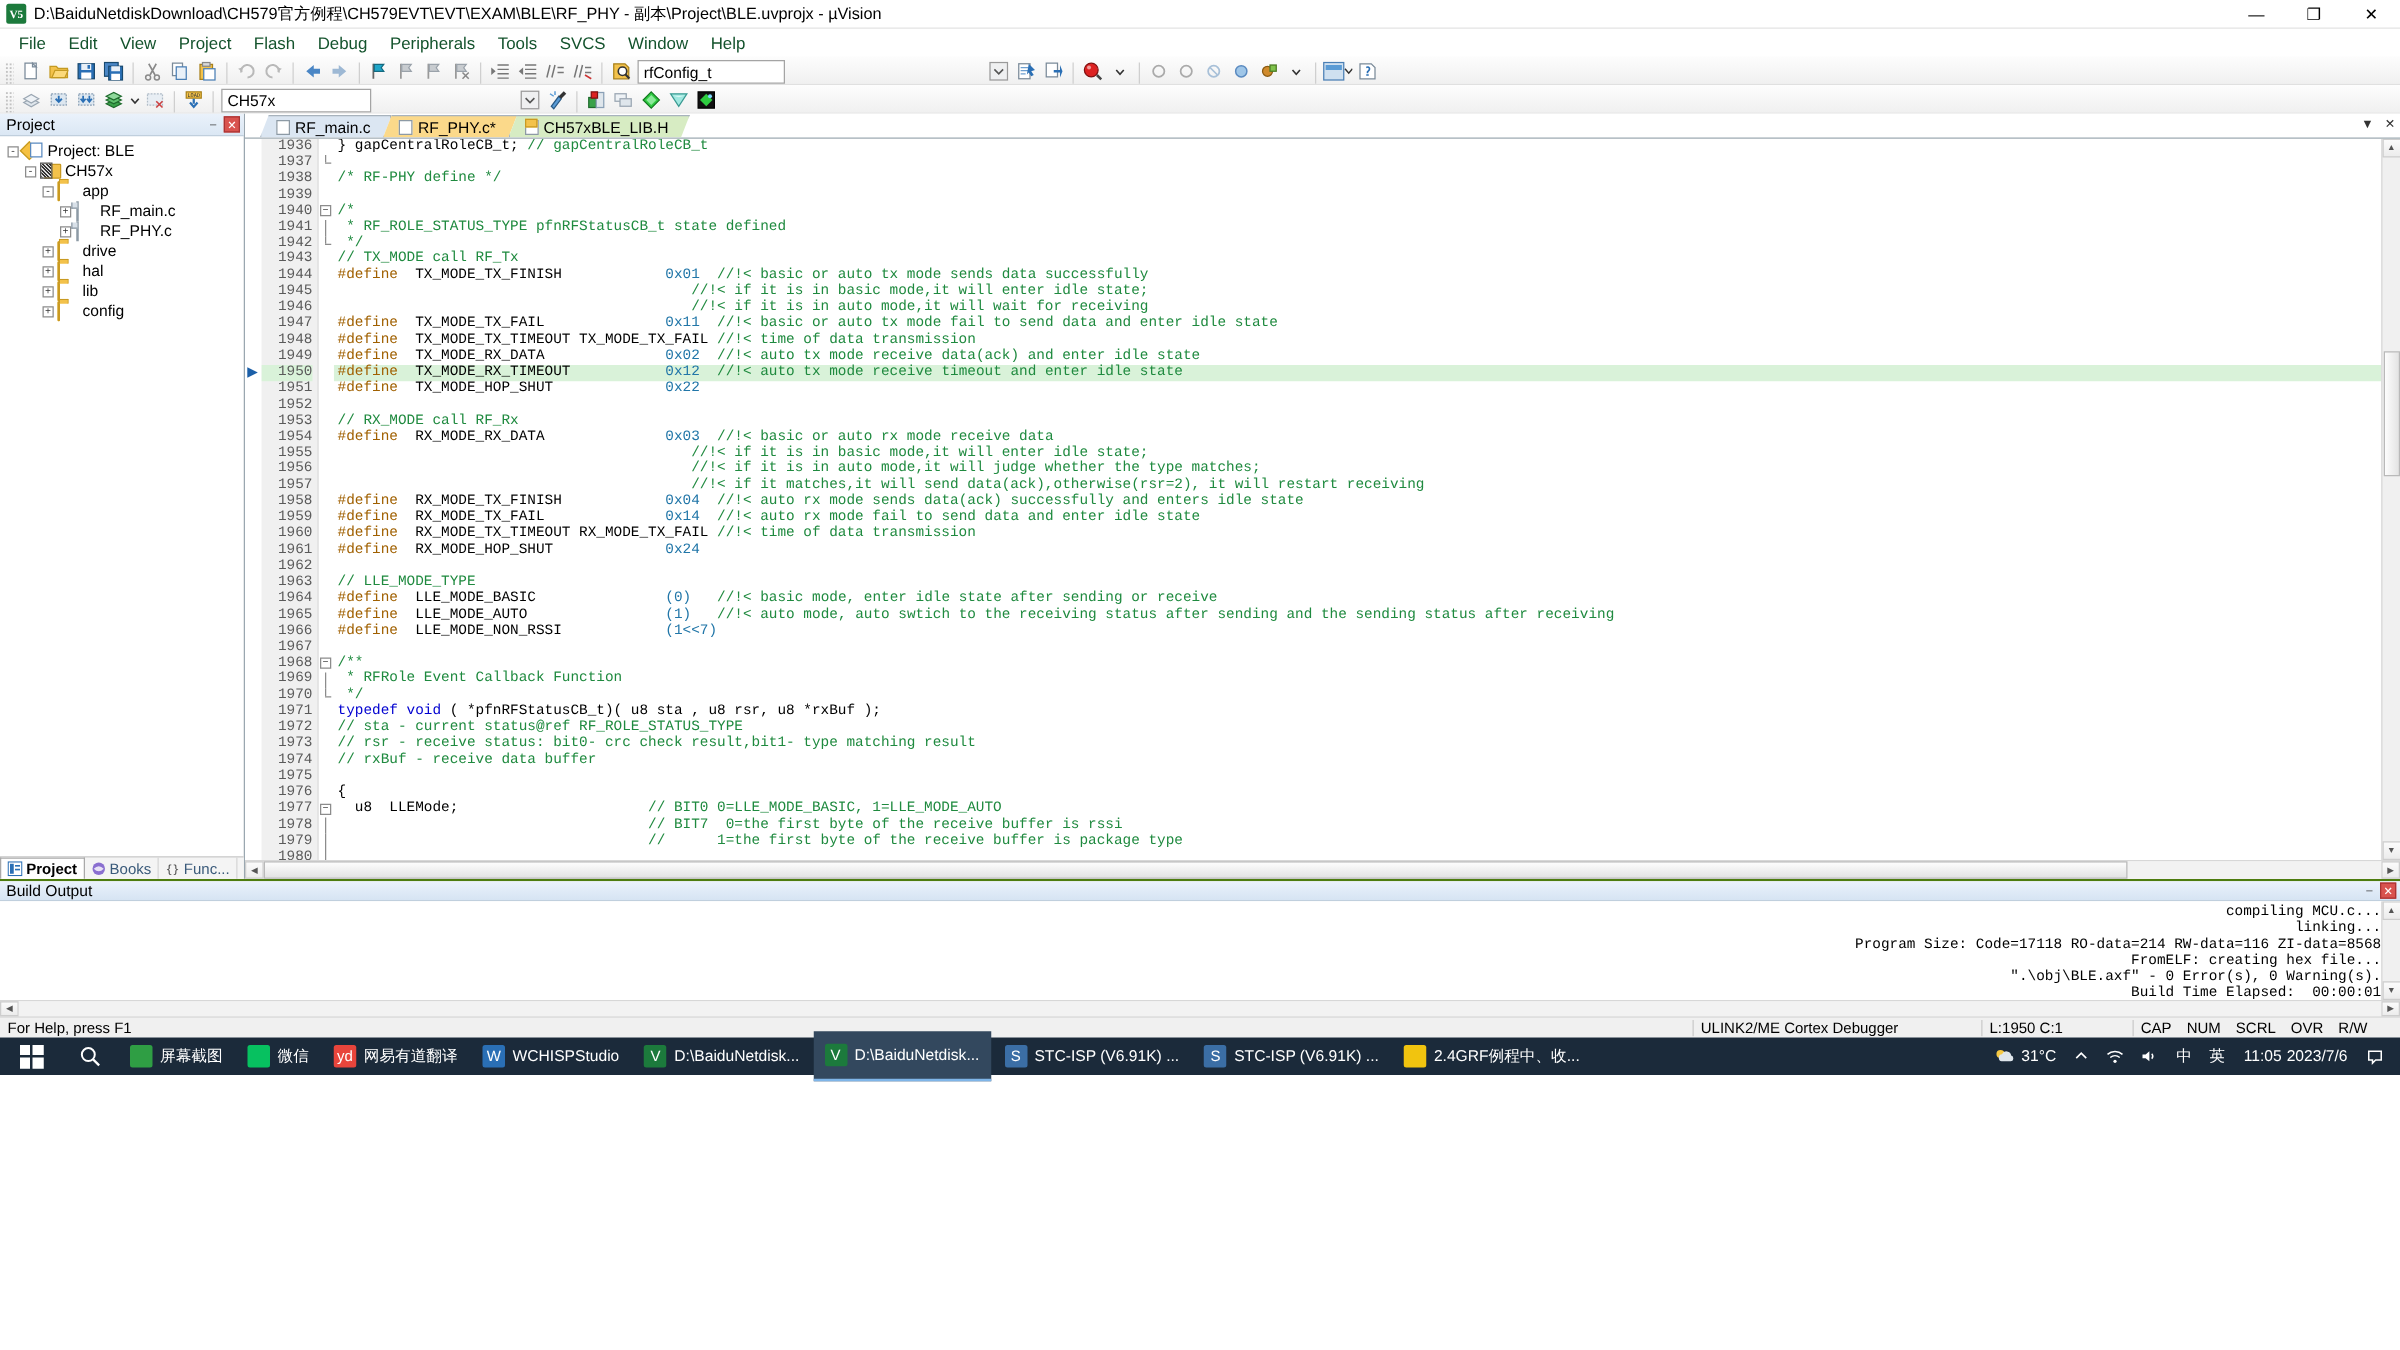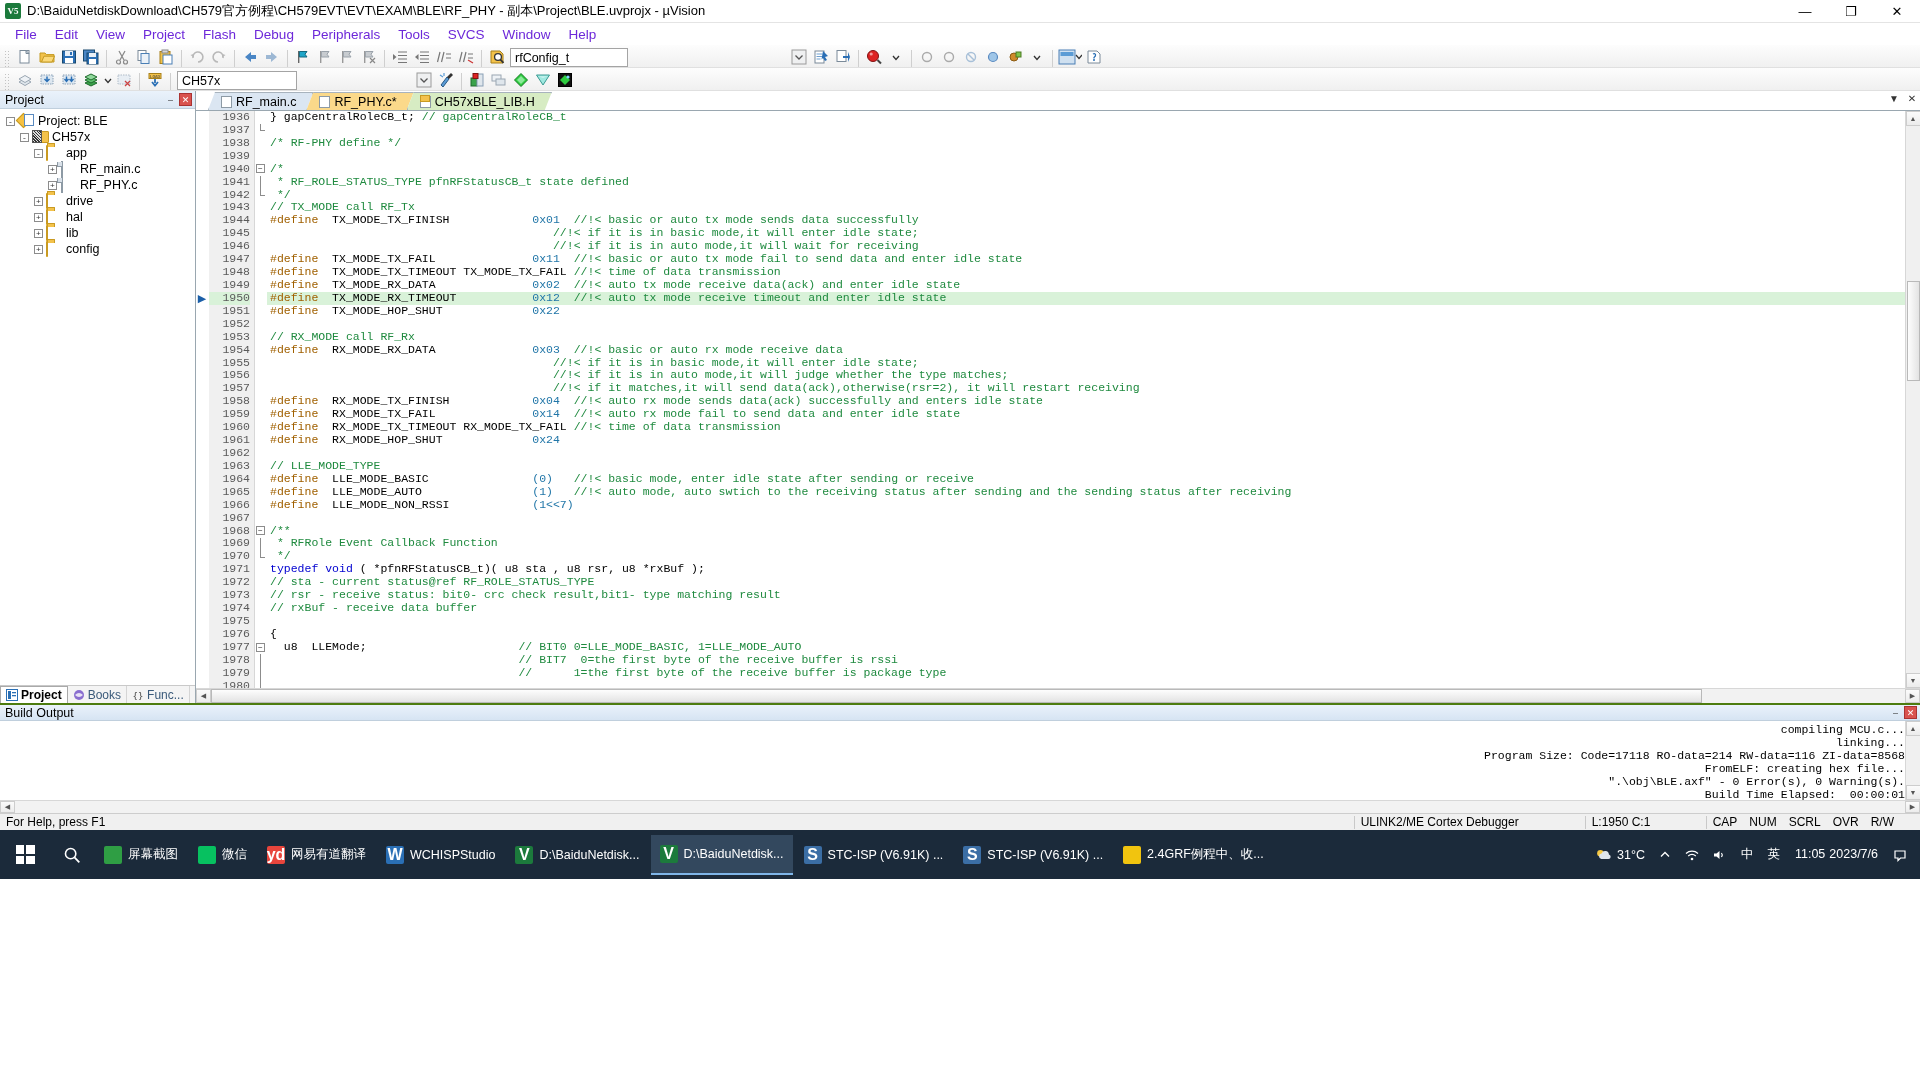--- a/index.html
+++ b/index.html
@@ -21,21 +21,21 @@
     display:flex;align-items:center;justify-content:center;
     color:#fff;font-size:9px;font-weight:bold;font-family:"Liberation Serif",serif;
   }
   #title-text{ font-size:13px; color:#000; white-space:nowrap; }
   #win-ctrls{ position:absolute; right:0; top:0; height:23px; display:flex; }
   .wbtn{ width:46px;height:23px;display:flex;align-items:center;justify-content:center;
          font-size:13px;color:#000; }
   
   #menubar{ height:22px; display:flex; align-items:center; padding-left:6px;
             background:#ffffff; font-size:13.5px; }
-  #menubar .mi{ padding:2px 9px; color:#6d28d9; cursor:default; white-space:nowrap; }
+  #menubar .mi{ padding:2px 9px; color:#14532d; cursor:default; white-space:nowrap; }
   
   .toolbar{
     height:23px; display:flex; align-items:flex-end;
     background:linear-gradient(to bottom,#fdfdfd,#f0f0f0);
     border-bottom:1px solid #e0e0e0; padding-left:4px; gap:0px;
   }
   .tb-grip{ width:7px;height:17px; margin-right:3px;
     background-image:radial-gradient(#b9b9b9 40%, transparent 41%);
     background-size:3px 3px; opacity:.85; }
   .tbtn{ width:22px;height:21px;display:flex;align-items:center;justify-content:center;
@@ -158,32 +158,32 @@
   #buildbody{ flex:1; display:flex; background:#fff; overflow:hidden;text-align:right; }
   #buildtext{ flex:1; padding:2px 0 0 3px; font-family:"Liberation Mono",monospace;
               font-size:11.5px; line-height:13px; color:#000; white-space:pre; }
   
   #statusbar{ height:17px; background:#f0f0f0; border-top:1px solid #cdcdcd;
               display:flex; align-items:center; font-size:12px; color:#000; }
   .sb-cell{ padding:0 6px; height:17px; display:flex; align-items:center; white-space:nowrap; }
   .sb-div{ width:1px;height:13px;background:#c9c9c9; }
   .sb-grow{ flex:1; }
   
-  #taskbar{ height:49px; background:#1b2a3a; display:flex; align-items:center;
+  #taskbar{ height:30px; background:#1b2a3a; display:flex; align-items:center;
             color:#fff; font-size:12.5px; }
   #startbtn{ width:50px;height:46px;display:flex;align-items:center;justify-content:center; }
   .winlogo{ width:19px;height:19px;display:grid;grid-template-columns:1fr 1fr;
             grid-template-rows:1fr 1fr;gap:2px; }
   .winlogo i{ background:#fff;display:block; }
   #searchbtn{ width:44px;height:46px;display:flex;align-items:center;justify-content:center; }
   .tbitem{ height:40px; display:flex;align-items:center;gap:6px;padding:0 9px;
            margin:0 1px; max-width:160px; overflow:hidden; white-space:nowrap; }
   .tbitem.active{ background:#33485e; border-bottom:2px solid #7fb5e8; }
   .tbicon{ width:18px;height:18px;flex:0 0 auto;border-radius:2px;display:flex;
-           align-items:center;justify-content:center;font-size:16px;color:#fff;font-weight:bold; }
+           align-items:center;justify-content:center;font-size:12px;color:#fff;font-weight:normal; }
   #tray{ margin-left:auto; display:flex;align-items:center;gap:0px;padding-right:6px;height:46px; }
   .trayitem{ display:flex;align-items:center;gap:4px;padding:0 7px;height:46px;font-size:12.5px; }
   #clock{ text-align:center; line-height:15px; font-size:12.5px; padding:0 8px;justify-content:center; }
 </style>
 </head>
 <body>
 
 <div id="titlebar">
   <div id="app-icon">
       <span>V5</span>

